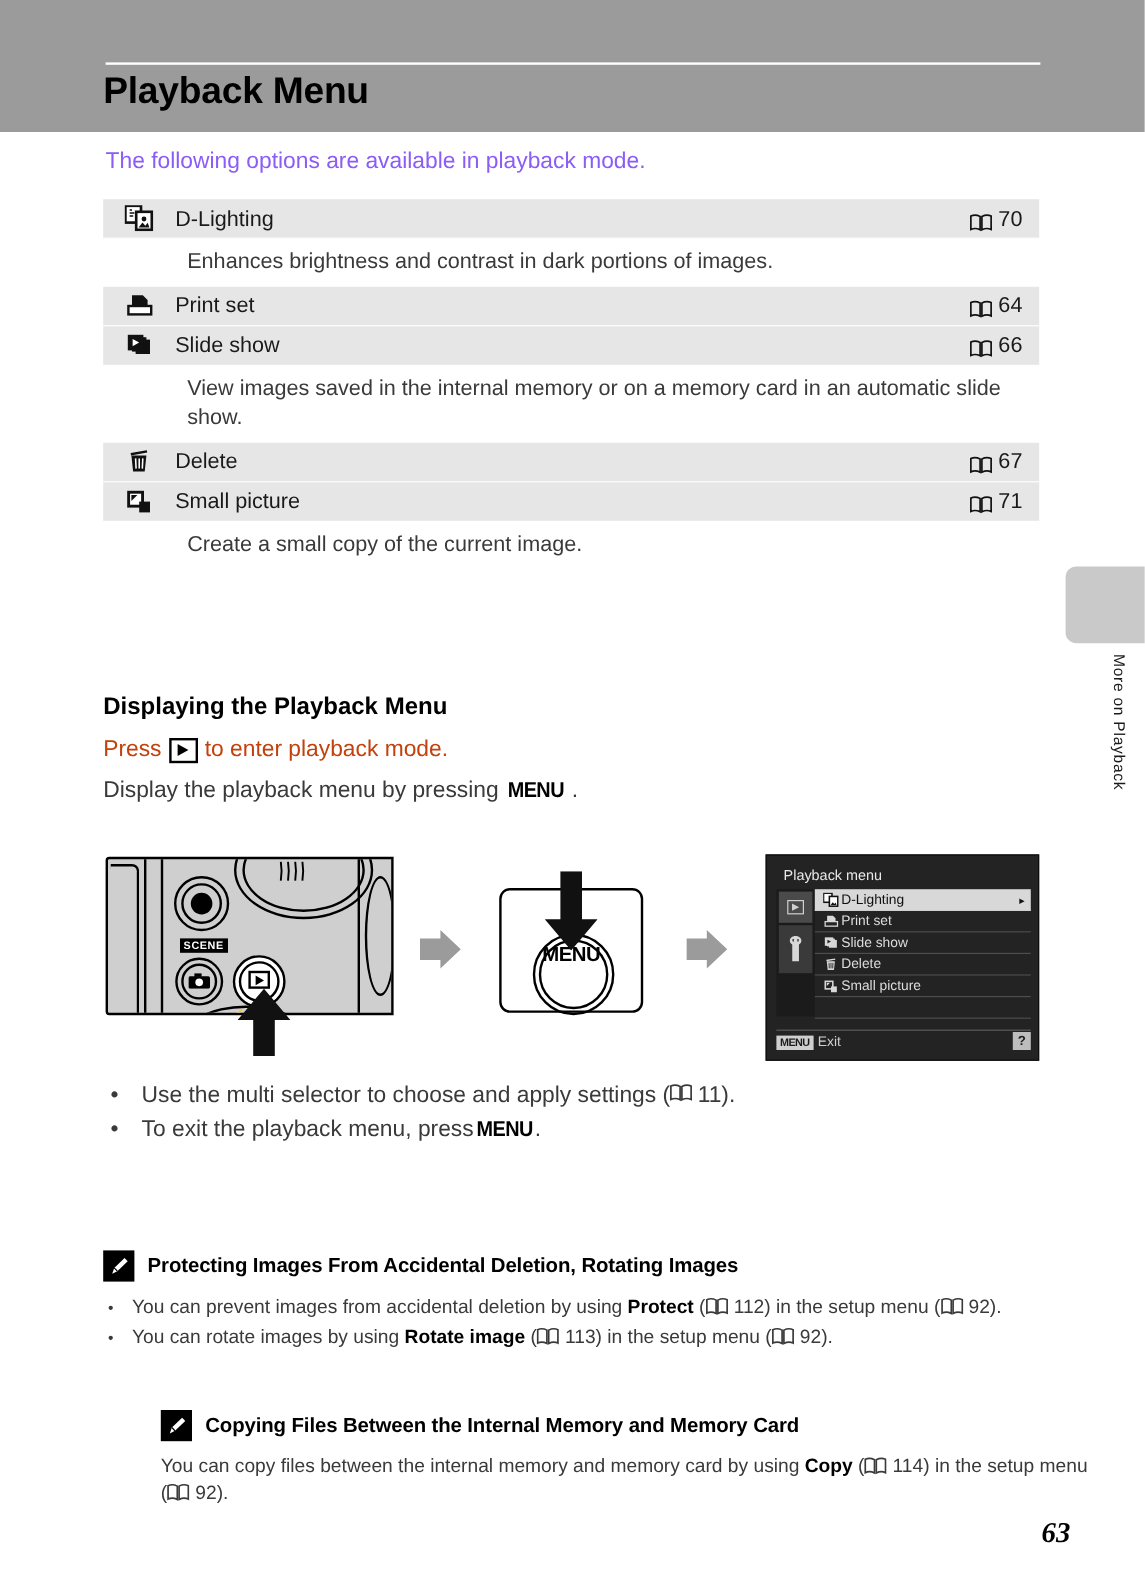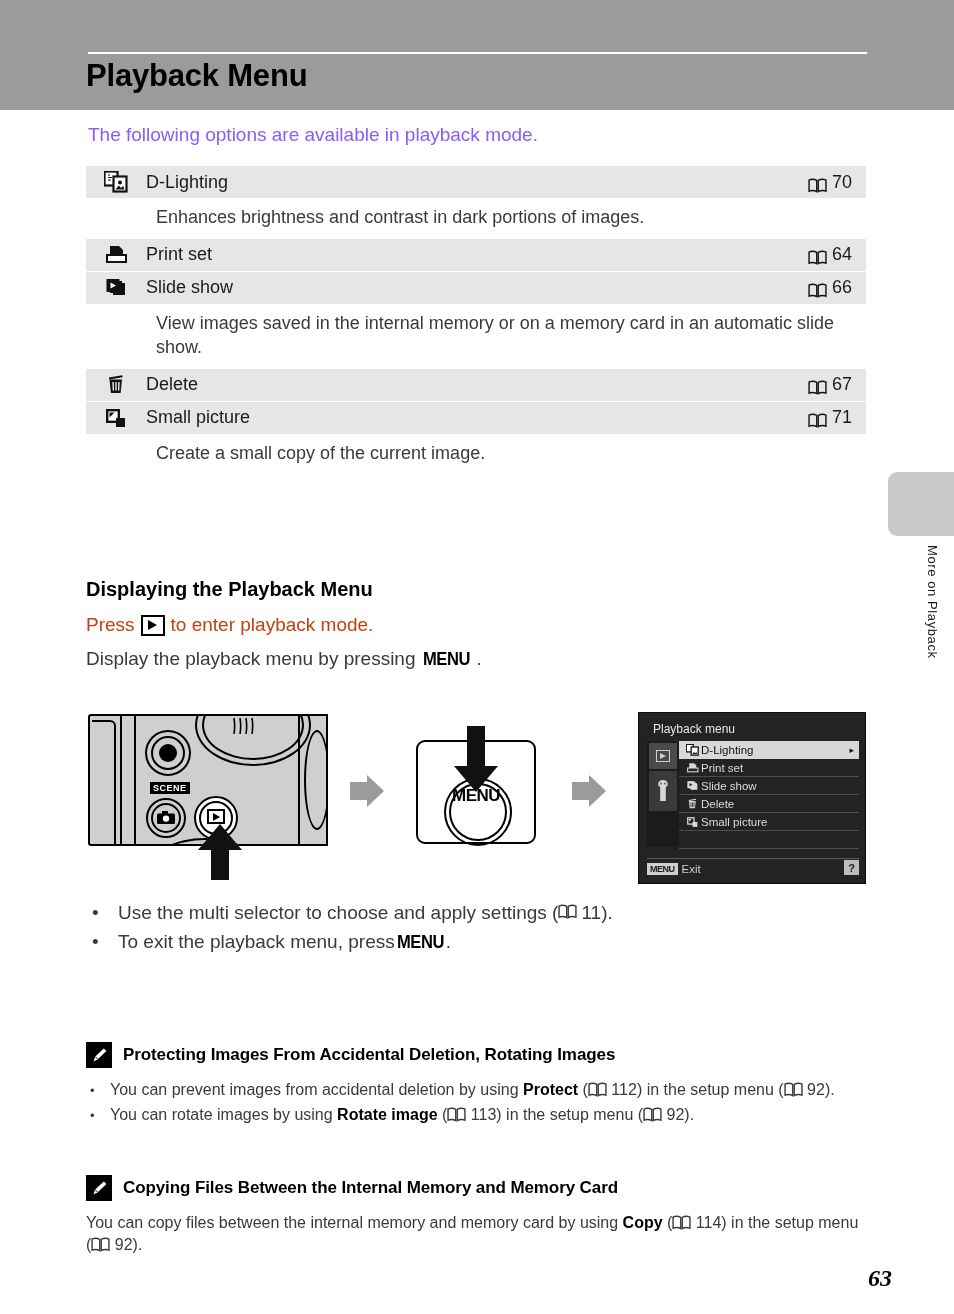--- a/index.html
+++ b/index.html
@@ -308,21 +308,21 @@
   .bline {
     display:flex; align-items:baseline;
     font-size:19px; color:#3a3a3a;
     margin-bottom:7px;
   }
   .bdot { width:26px; flex:none; text-align:left; padding-left:6px; }
 
   
   .note { position:absolute; left:86px; width:780px; }
   .note-1 { top: 1042px; }
-  .note-2 { top: 1175px; }
+  .note-2 { top: 1175px; margin-left: 48px; }
 
   .note-head {
     display:flex; align-items:center; gap:11px;
     margin-bottom: 11px;
   }
   .pencil-box {
     width:26px; height:26px; background:#000;
     display:flex; align-items:center; justify-content:center;
     flex:none;
   }

